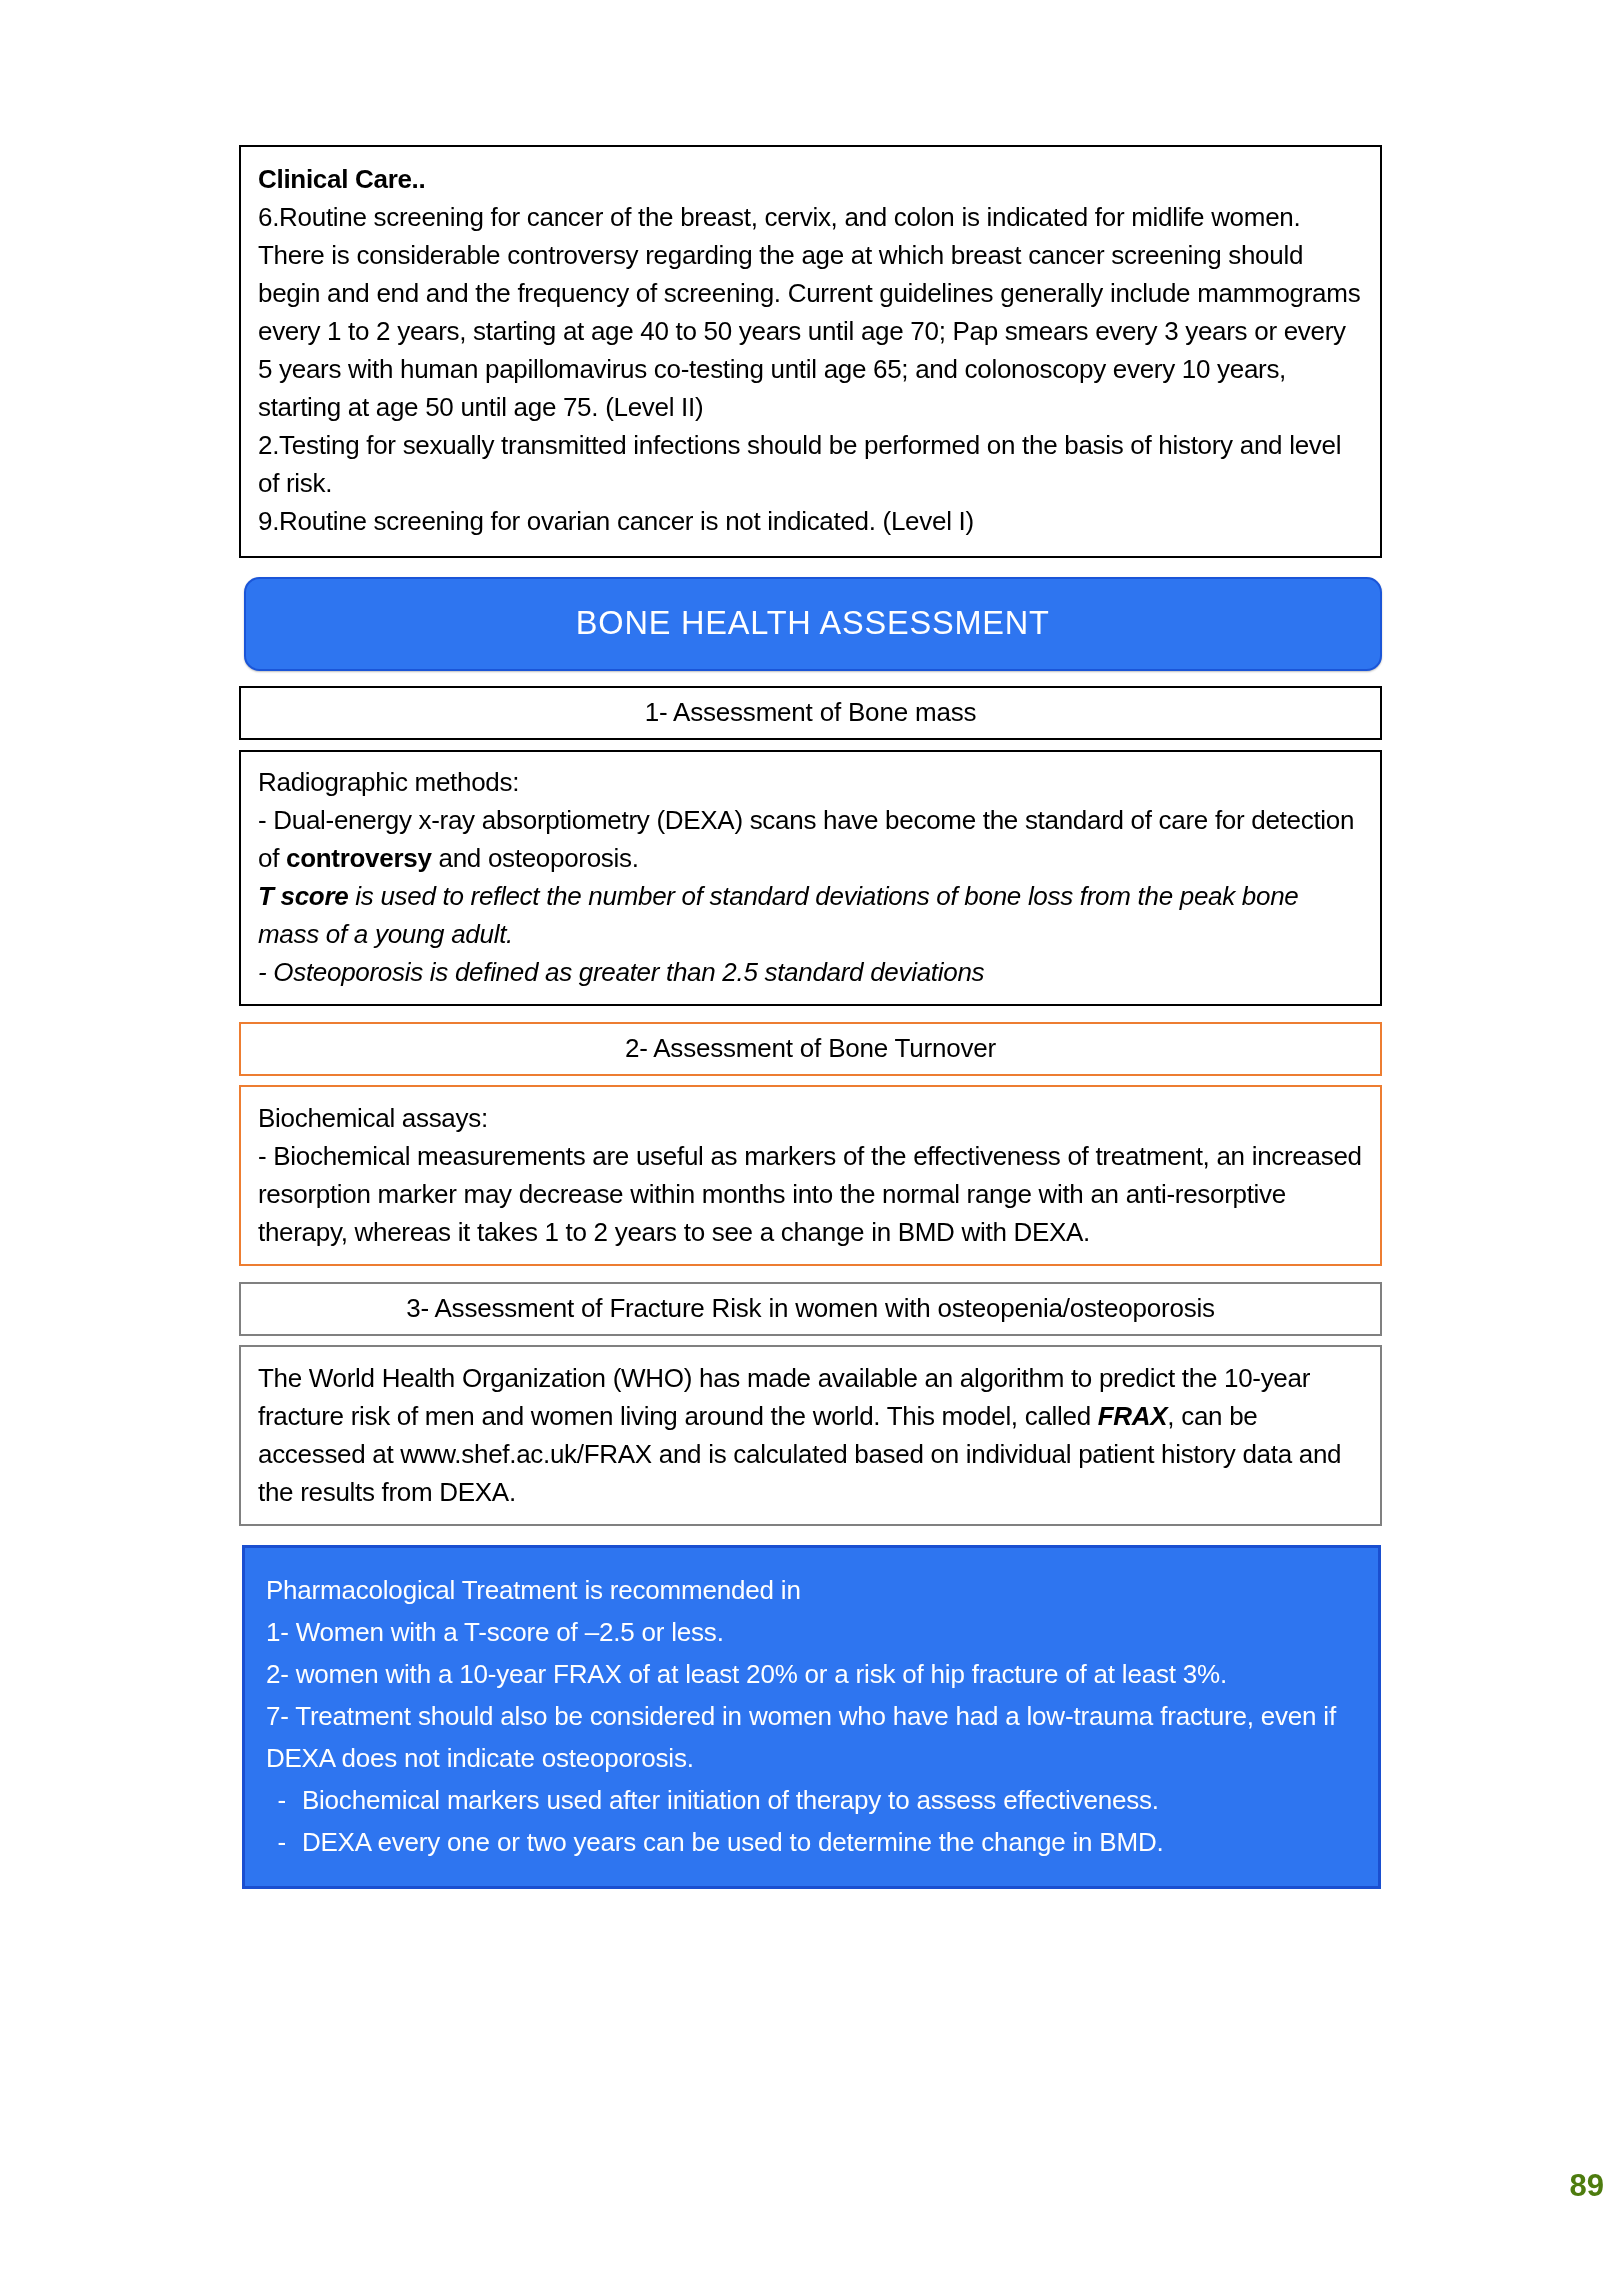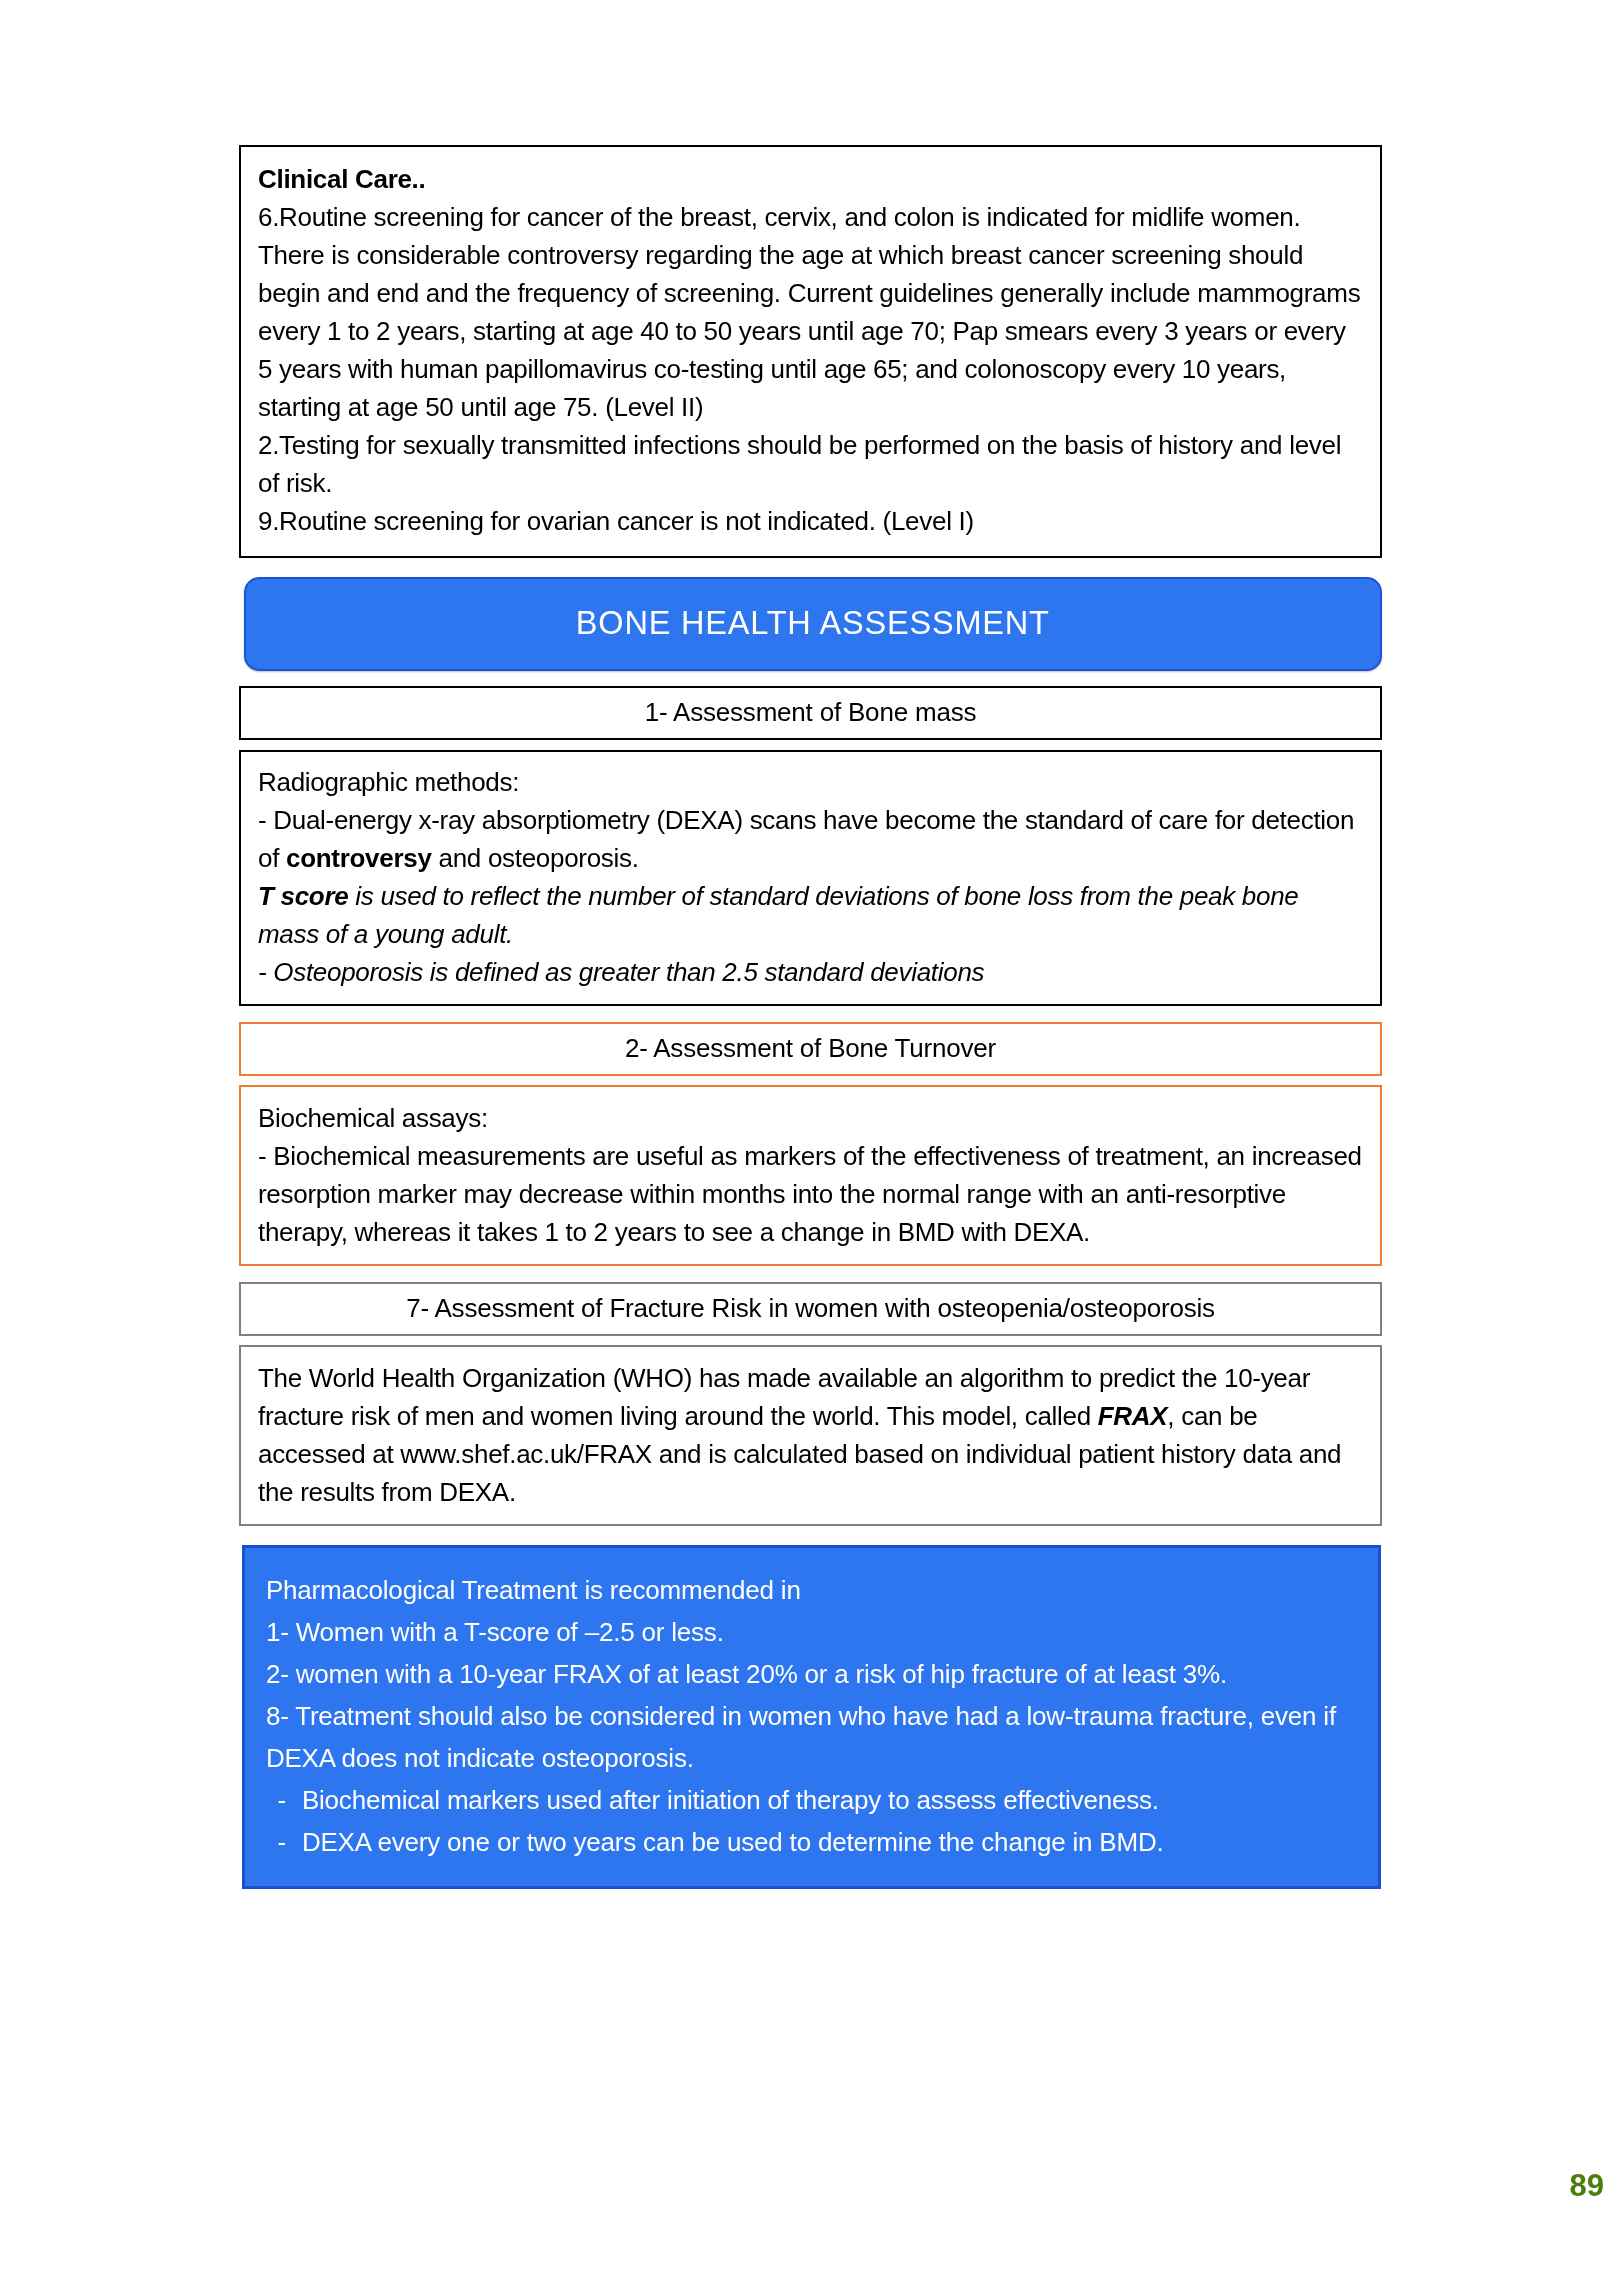--- a/index.html
+++ b/index.html
@@ -193,38 +193,38 @@
     <div class="spacer-10"></div>
 
     <div class="box box-orange body-text pad-box">
       <div>Biochemical assays:</div>
       <div>- Biochemical measurements are useful as markers of the effectiveness of treatment, an increased resorption marker may decrease within months into the normal range with an anti-resorptive therapy, whereas it takes 1 to 2 years to see a change in BMD with DEXA.</div>
     </div>
 
     <div class="spacer-16"></div>
 
     <div class="box box-gray section-bar">
-      <span>7- Assessment of Fracture Risk in women with osteopenia/osteoporosis</span>
+      <span>3- Assessment of Fracture Risk in women with osteopenia/osteoporosis</span>
     </div>
 
     <div class="spacer-10"></div>
 
     <div class="box box-gray body-text pad-box">
       <div>
         <span>The World Health Organization (WHO) has made available an algorithm to predict the 10-year fracture risk of men and women living around the world. This model, called </span><span class="bdit">FRAX</span><span>, can be accessed at www.shef.ac.uk/FRAX and is calculated based on individual patient history data and the results from DEXA.</span>
       </div>
     </div>
 
     <div class="spacer-20"></div>
 
     <div id="treatment-box">
       <div class="t-line">Pharmacological Treatment is recommended in</div>
       <div class="t-line">1- Women with a T-score of –2.5 or less.</div>
       <div class="t-line">2- women with a 10-year FRAX of at least 20% or a risk of hip fracture of at least 3%.</div>
-      <div class="t-line">8- Treatment should also be considered in women who have had a low-trauma fracture, even if DEXA does not indicate osteoporosis.</div>
+      <div class="t-line">7- Treatment should also be considered in women who have had a low-trauma fracture, even if DEXA does not indicate osteoporosis.</div>
       <div class="t-bullet">
         <span class="dash">-</span>
         <span>Biochemical markers used after initiation of therapy to assess effectiveness.</span>
       </div>
       <div class="t-bullet">
         <span class="dash">-</span>
         <span>DEXA every one or two years can be used to determine the change in BMD.</span>
       </div>
     </div>
 

